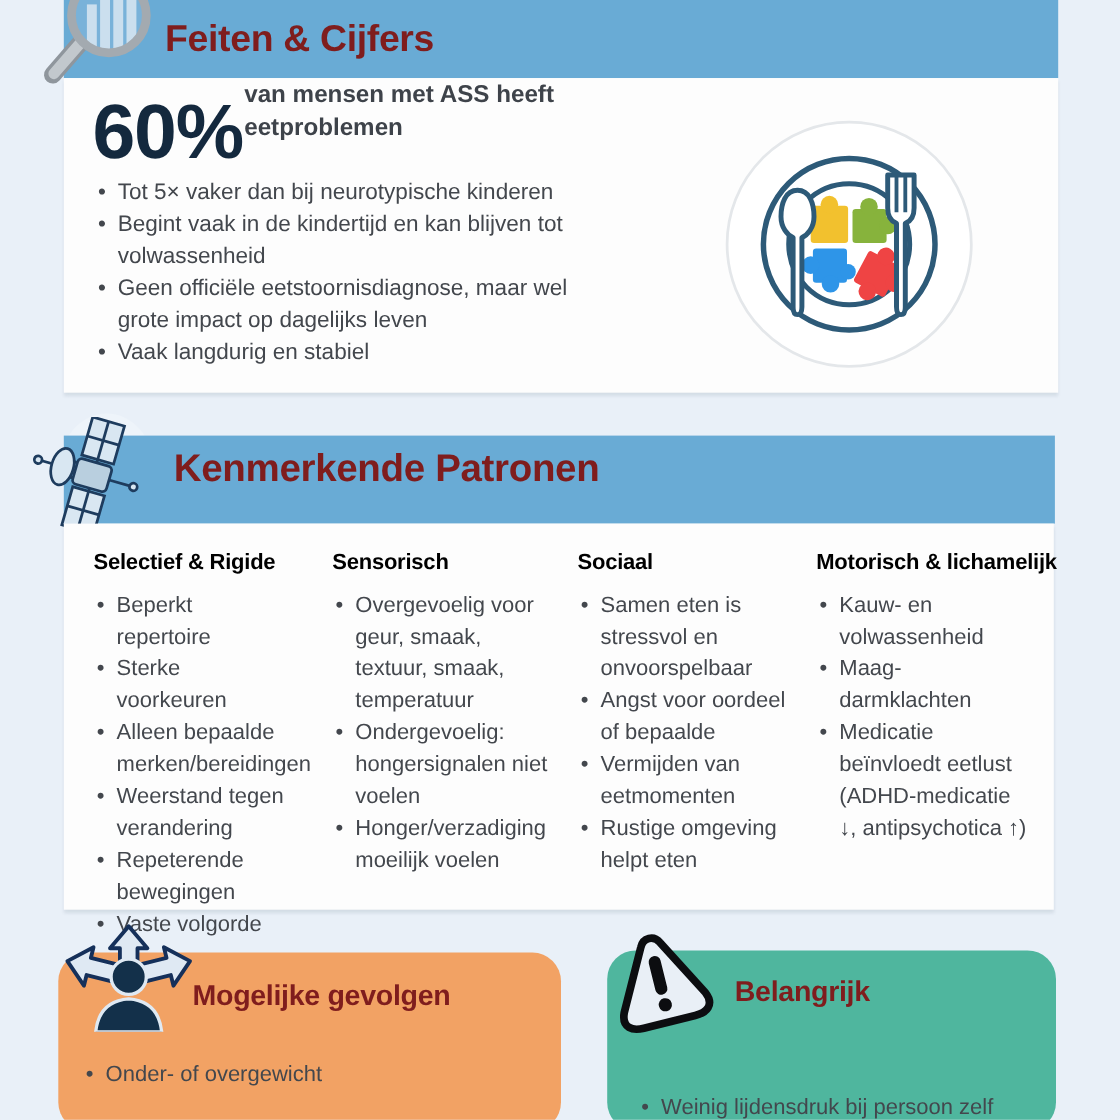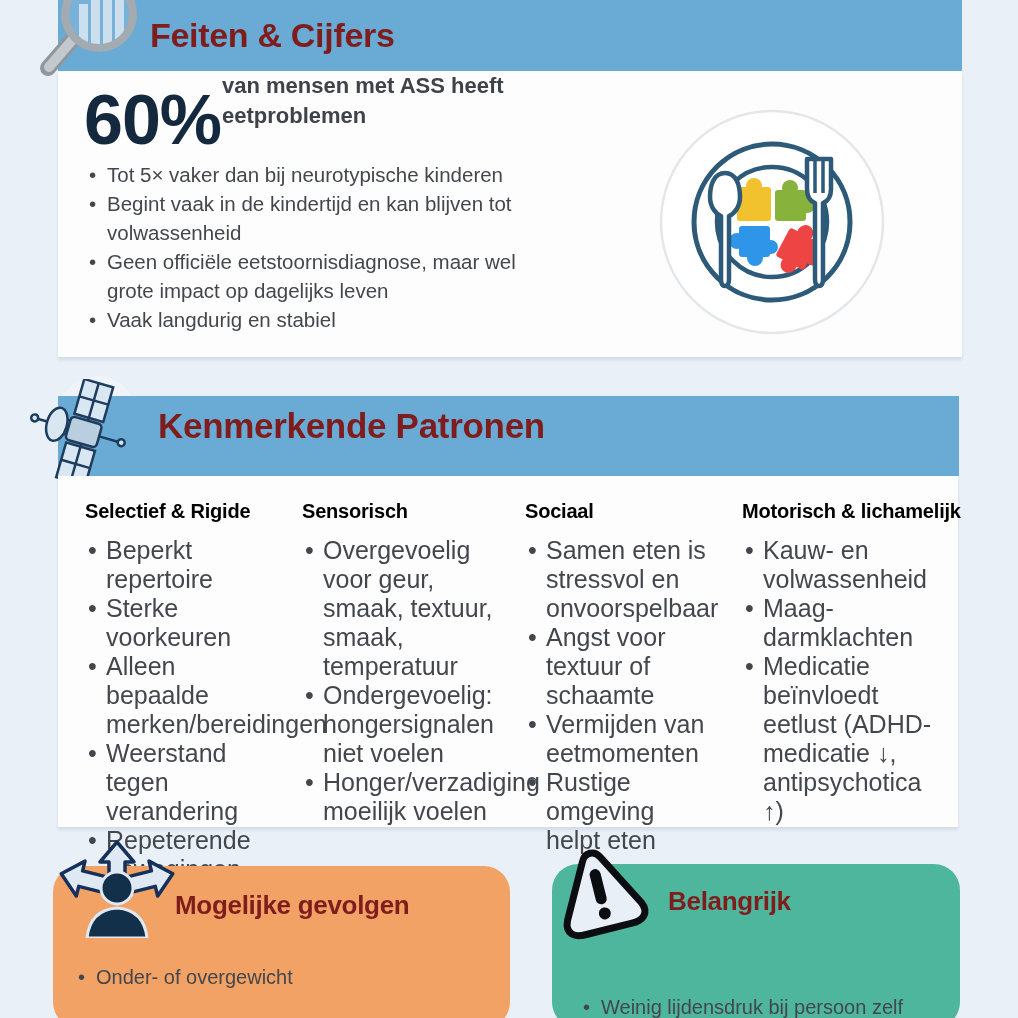--- a/index.html
+++ b/index.html
@@ -31,21 +31,21 @@
   
   ul.blist{list-style:none;margin:0;padding:0;color:#43474d;}
   ul.blist li{position:relative;padding-left:21px;}
   ul.blist li::before{
     content:"\2022";position:absolute;left:3px;top:0;
     font-size:1em;color:#43474d;
   }
   .facts-list{font-size:20.5px;line-height:29px;width:448px;}
   
   .col-header{color:#000000;font-size:20px;font-weight:800;letter-spacing:-0.2px;}
-  .col-list{font-size:25px;line-height:29px;margin-top:13px !important;}
+  .col-list{font-size:20px;line-height:29px;margin-top:13px !important;}
   
   .bottom-card{border-radius:26px;}
   .bottom-title{color:#7f1d1d;font-size:26px;font-weight:800;letter-spacing:-0.3px;}
   .bottom-list{font-size:20px;line-height:30px;color:#3a3f46;}
 </style>
 </head>
 <body>
 
 <div class="abs band" style="left:58px;top:0;width:904px;height:71px;"></div>
 
@@ -164,21 +164,21 @@
       <li>Overgevoelig voor geur, smaak, textuur, smaak, temperatuur</li>
       <li>Ondergevoelig: hongersignalen niet voelen</li>
       <li>Honger/verzadiging moeilijk voelen</li>
     </ul>
   </div>
 
   <div class="abs" style="left:467px;top:24px;width:190px;">
     <div class="col-header">Sociaal</div>
     <ul class="blist col-list">
       <li>Samen eten is stressvol en onvoorspelbaar</li>
-      <li>Angst voor textuur of schaamte</li>
+      <li>Angst voor oordeel of bepaalde</li>
       <li>Vermijden van eetmomenten</li>
       <li>Rustige omgeving helpt eten</li>
     </ul>
   </div>
 
   <div class="abs" style="left:684px;top:24px;width:196px;">
     <div class="col-header" style="white-space:nowrap;">Motorisch &amp; lichamelijk</div>
     <ul class="blist col-list">
       <li>Kauw- en volwassenheid</li>
       <li>Maag-darmklachten</li>

